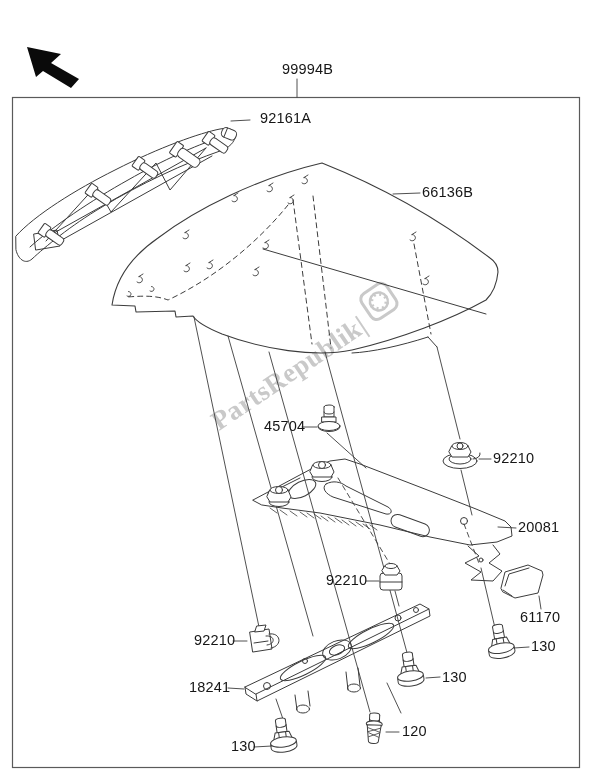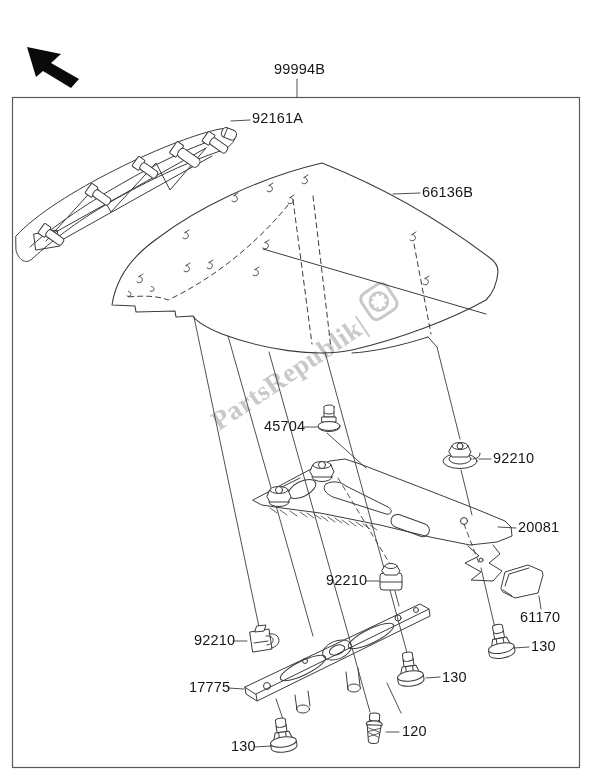--- a/index.html
+++ b/index.html
@@ -279,28 +279,28 @@
       <path d="M514,648 L529,647"></path>
       <path d="M233,641 L247,641"></path>
       <path d="M228,688 L244,689"></path>
       <path d="M426,678 L440,677"></path>
       <path d="M386,732 L399,732"></path>
       <path d="M254,747 L272,746"></path>
     </g>
   </g>
 </svg>
 
-<div class="plabel" style="left:274px;top:62px">99994B</div>
-<div class="plabel" style="left:252px;top:111px">92161A</div>
+<div class="plabel" style="left:282px;top:62px">99994B</div>
+<div class="plabel" style="left:260px;top:111px">92161A</div>
 <div class="plabel" style="left:422px;top:185px">66136B</div>
 <div class="plabel" style="left:264px;top:419px">45704</div>
 <div class="plabel" style="left:493px;top:451px">92210</div>
 <div class="plabel" style="left:518px;top:520px">20081</div>
 <div class="plabel" style="left:326px;top:573px">92210</div>
 <div class="plabel" style="left:520px;top:610px">61170</div>
 <div class="plabel" style="left:531px;top:639px">130</div>
 <div class="plabel" style="left:194px;top:633px">92210</div>
-<div class="plabel" style="left:189px;top:680px">17775</div>
+<div class="plabel" style="left:189px;top:680px">18241</div>
 <div class="plabel" style="left:442px;top:670px">130</div>
 <div class="plabel" style="left:402px;top:724px">120</div>
 <div class="plabel" style="left:231px;top:739px">130</div>
 
 </div>
 
 </body></html>

